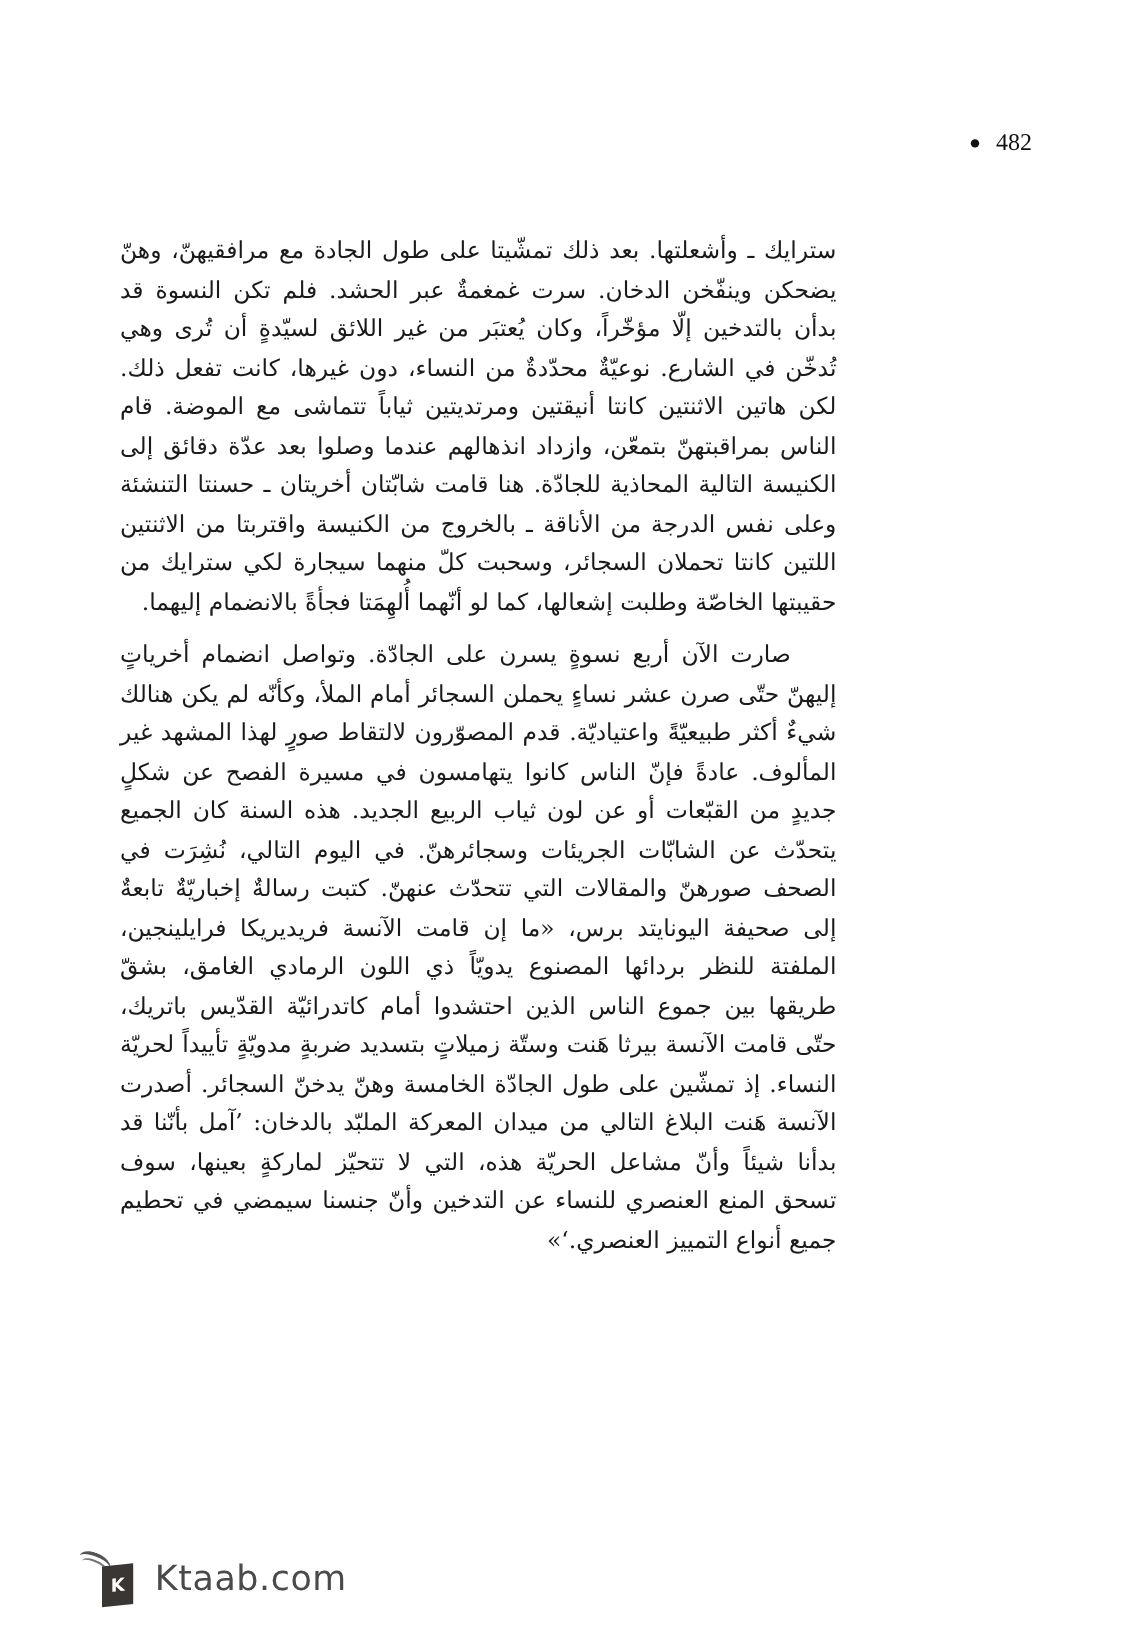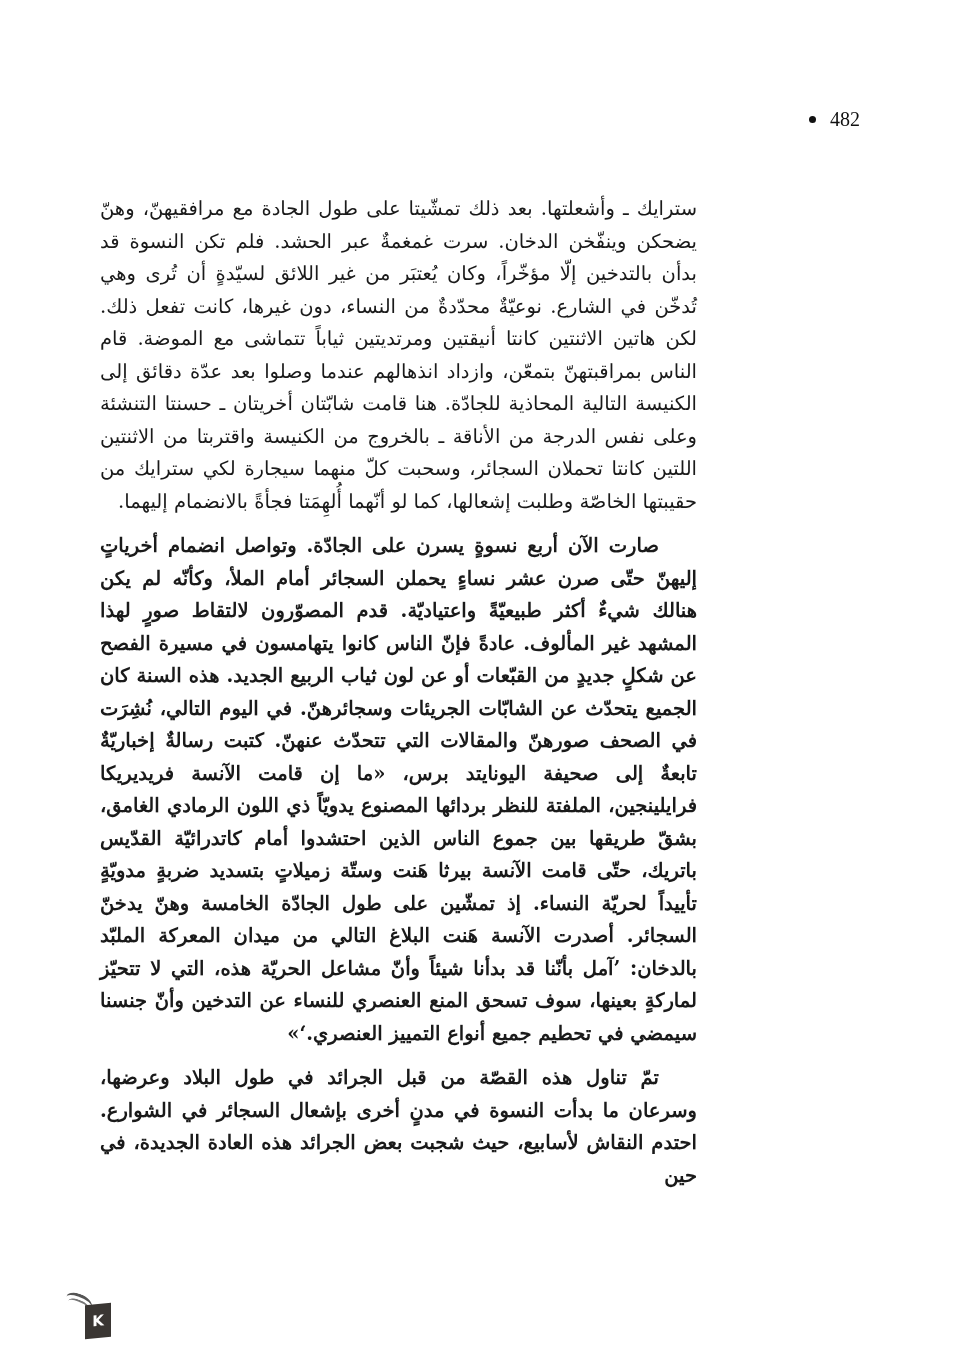--- a/index.html
+++ b/index.html
@@ -48,21 +48,20 @@
       text-align-last: right;
       font-size: 19.5px;
       line-height: 32.5px;
       margin-top: 27px;
     }
     .body-text p {
       margin: 0 0 12px 0;
     }
     .body-text p.indent {
       text-indent: 38px;
-      font-weight: bold;
     }
     .footer-logo {
       position: absolute;
       left: 65px;
       top: 1290px;
       display: flex;
       align-items: center;
       gap: 14px;
     }
     .logo-icon {
@@ -117,22 +116,22 @@
 <body>
 
 <header class="page-header">
   <span class="page-number">482</span>
   <span class="bullet"></span>
 </header>
 
 <main class="body-text">
   <p>سترايك ـ وأشعلتها. بعد ذلك تمشّيتا على طول الجادة مع مرافقيهنّ، وهنّ يضحكن وينفّخن الدخان. سرت غمغمةٌ عبر الحشد. فلم تكن النسوة قد بدأن بالتدخين إلّا مؤخّراً، وكان يُعتبَر من غير اللائق لسيّدةٍ أن تُرى وهي تُدخّن في الشارع. نوعيّةٌ محدّدةٌ من النساء، دون غيرها، كانت تفعل ذلك. لكن هاتين الاثنتين كانتا أنيقتين ومرتديتين ثياباً تتماشى مع الموضة. قام الناس بمراقبتهنّ بتمعّن، وازداد انذهالهم عندما وصلوا بعد عدّة دقائق إلى الكنيسة التالية المحاذية للجادّة. هنا قامت شابّتان أخريتان ـ حسنتا التنشئة وعلى نفس الدرجة من الأناقة ـ بالخروج من الكنيسة واقتربتا من الاثنتين اللتين كانتا تحملان السجائر، وسحبت كلّ منهما سيجارة لكي سترايك من حقيبتها الخاصّة وطلبت إشعالها، كما لو أنّهما أُلهِمَتا فجأةً بالانضمام إليهما.</p>
   <p class="indent">صارت الآن أربع نسوةٍ يسرن على الجادّة. وتواصل انضمام أخرياتٍ إليهنّ حتّى صرن عشر نساءٍ يحملن السجائر أمام الملأ، وكأنّه لم يكن هنالك شيءٌ أكثر طبيعيّةً واعتياديّة. قدم المصوّرون لالتقاط صورٍ لهذا المشهد غير المألوف. عادةً فإنّ الناس كانوا يتهامسون في مسيرة الفصح عن شكلٍ جديدٍ من القبّعات أو عن لون ثياب الربيع الجديد. هذه السنة كان الجميع يتحدّث عن الشابّات الجريئات وسجائرهنّ. في اليوم التالي، نُشِرَت في الصحف صورهنّ والمقالات التي تتحدّث عنهنّ. كتبت رسالةٌ إخباريّةٌ تابعةٌ إلى صحيفة اليونايتد برس، «ما إن قامت الآنسة فريديريكا فرايلينجين، الملفتة للنظر بردائها المصنوع يدويّاً ذي اللون الرمادي الغامق، بشقّ طريقها بين جموع الناس الذين احتشدوا أمام كاتدرائيّة القدّيس باتريك، حتّى قامت الآنسة بيرثا هَنت وستّة زميلاتٍ بتسديد ضربةٍ مدويّةٍ تأييداً لحريّة النساء. إذ تمشّين على طول الجادّة الخامسة وهنّ يدخنّ السجائر. أصدرت الآنسة هَنت البلاغ التالي من ميدان المعركة الملبّد بالدخان: ’آمل بأنّنا قد بدأنا شيئاً وأنّ مشاعل الحريّة هذه، التي لا تتحيّز لماركةٍ بعينها، سوف تسحق المنع العنصري للنساء عن التدخين وأنّ جنسنا سيمضي في تحطيم جميع أنواع التمييز العنصري.‘»</p>
-  <p class="indent">تمّ تناول هذه القصّة من قبل الجرائد في طول البلاد وعرضها، وسرعان ما بدأت النسوة في مدنٍ أخرى بإشعال السجائر في الشوارع. احتدم النقاش لأسابيع، حيث شجبت بعض الجرائد هذه العادة الجديدة، في حين</p>
 </main>
 
 <footer class="footer-logo">
   <div class="logo-icon">
     <div class="logo-pages"></div>
     <div class="logo-pages2"></div>
     <div class="logo-book">K</div>
   </div>
+  <span class="logo-text">Ktaab.com</span>
 </footer>
 
 </body></html>

